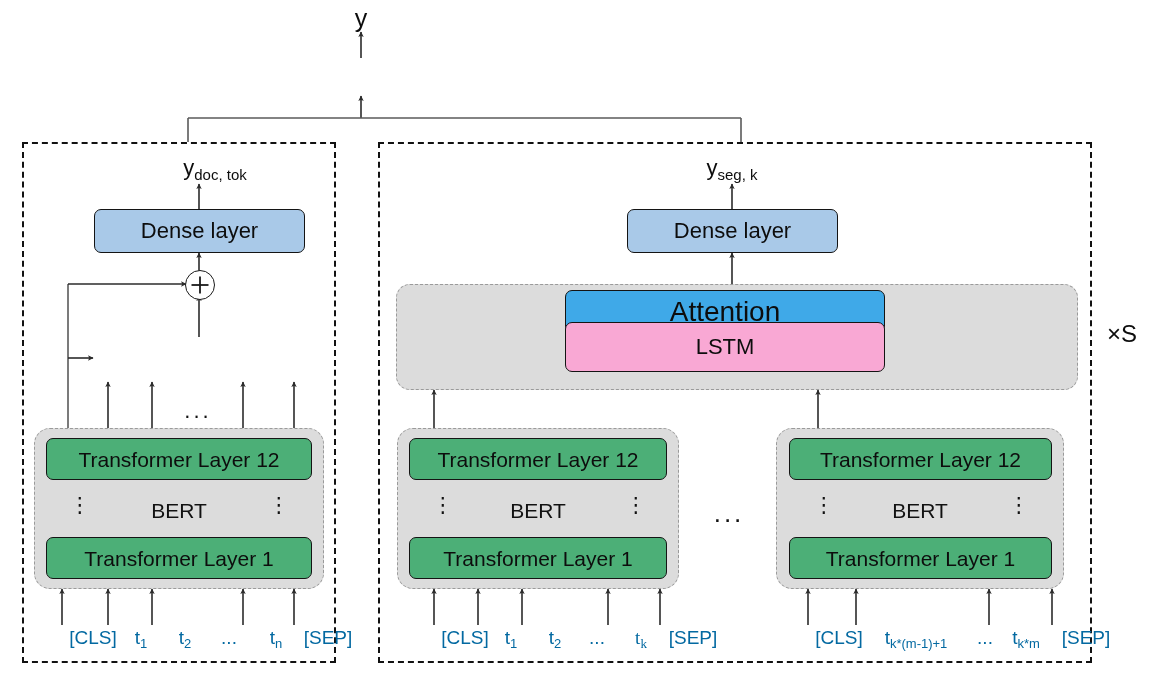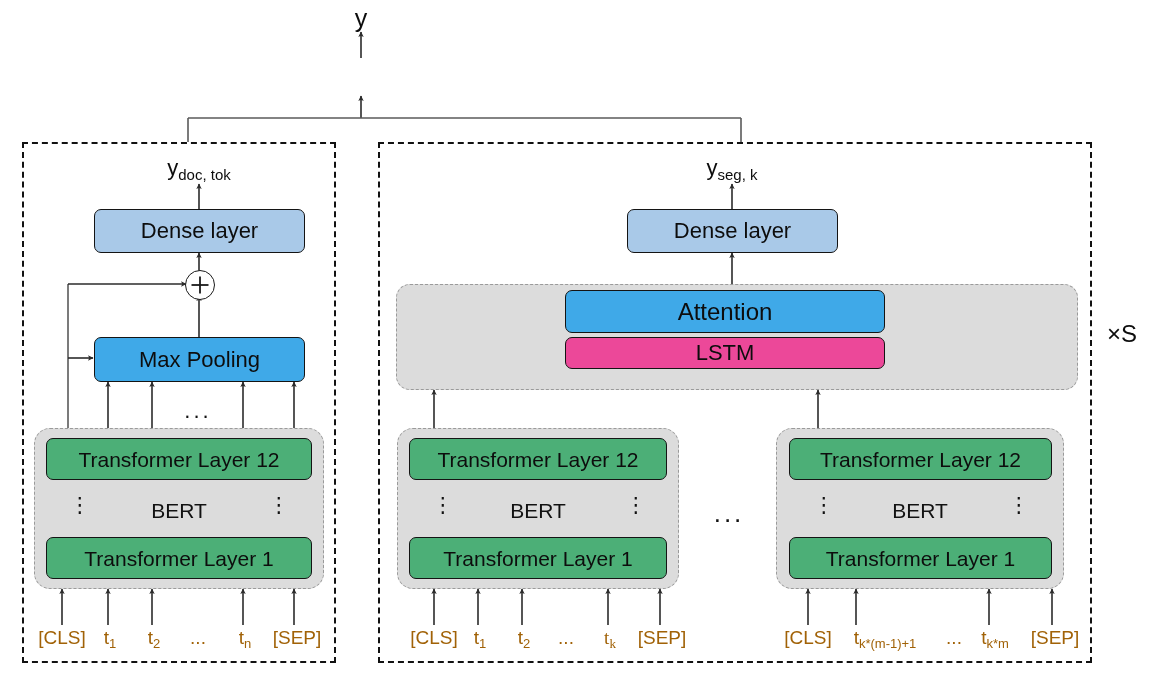--- a/index.html
+++ b/index.html
@@ -20,22 +20,22 @@
   .label{position:absolute;color:#0d0d0d;white-space:nowrap;line-height:1;}
 
   .sub{font-size:15px;vertical-align:baseline;position:relative;top:5px;}
   .subsm{font-size:13px;vertical-align:baseline;position:relative;top:4px;}
 
   .bertlabel{position:absolute;font-size:21px;color:#111;transform:translateX(-50%);}
   .vdots{position:absolute;font-size:21px;color:#111;letter-spacing:0;
          transform:translateX(-50%);line-height:1;}
   .hdots{position:absolute;font-size:22px;color:#111;transform:translateX(-50%);
          letter-spacing:3px;line-height:1;}
-  .tok{position:absolute;font-size:19px;color:#a16207;transform:translateX(-50%);
-       white-space:nowrap;line-height:1;}
+  .tok{position:absolute;font-size:19px;color:#0369a1;transform:translateX(-50%);
+       white-space:nowrap;line-height:1;margin-left:31px;}
   .ymark{position:absolute;font-size:22px;color:#0d0d0d;transform:translateX(-50%);
          white-space:nowrap;line-height:1;}
   svg#wires{position:absolute;left:0;top:0;width:1167px;height:682px;overflow:visible;}
 </style>
 </head>
 <body>
 
 <div id="canvas">
 
   <svg id="wires" xmlns="http://www.w3.org/2000/svg">
@@ -94,39 +94,36 @@
       <line x1="989" y1="625" x2="989" y2="589" marker-end="url(#ah)" stroke="#2b2b2b"></line>
       <line x1="1052" y1="625" x2="1052" y2="589" marker-end="url(#ah)" stroke="#2b2b2b"></line>
     </g>
   </svg>
 
   <div class="ymark" style="left:361px;top:6px;font-size:25px;">y</div>
 
 
   <div class="panel" style="left:22px;top:142px;width:314px;height:521px;"></div>
 
-  <div class="ymark" style="left:199px;top:157px;">
+  <div class="ymark" style="left:215px;top:157px;">
     <span>y</span><span class="sub">doc, tok</span>
   </div>
 
   <div class="box" style="left:94px;top:209px;width:211px;height:44px;background:#A9C9E8;font-size:22px;">
     <span>Dense layer</span>
   </div>
 
   <div style="position:absolute;left:185px;top:270px;width:28px;height:28px;border:1.8px solid #1a1a1a;
               border-radius:50%;background:#fff;display:flex;align-items:center;justify-content:center;">
     <svg width="28" height="28" viewBox="0 0 28 28">
       <line x1="5.5" y1="14" x2="22.5" y2="14" stroke="#1a1a1a" stroke-width="1.8"></line>
       <line x1="14" y1="5.5" x2="14" y2="22.5" stroke="#1a1a1a" stroke-width="1.8"></line>
     </svg>
   </div>
 
-  <div class="box" style="left:94px;top:337px;width:211px;height:45px;background:#3FA9E8;font-size:22px;">
-    <span>Max Pooling</span>
-  </div>
 
   <div class="hdots" style="left:198px;top:400px;">...</div>
 
   <div class="bertgroup" style="left:34px;top:428px;width:290px;height:161px;"></div>
   <div class="box" style="left:46px;top:438px;width:266px;height:42px;background:#4CAF77;font-size:21px;">
     <span>Transformer Layer 12</span>
   </div>
   <div class="bertlabel" style="left:179px;top:499px;">BERT</div>
   <div class="vdots" style="left:80px;top:494px;">⋮</div>
   <div class="vdots" style="left:279px;top:494px;">⋮</div>
@@ -157,24 +154,24 @@
 
   <div class="ymark" style="left:732px;top:157px;">
     <span>y</span><span class="sub">seg, k</span>
   </div>
 
   <div class="box" style="left:627px;top:209px;width:211px;height:44px;background:#A9C9E8;font-size:22px;">
     <span>Dense layer</span>
   </div>
 
   <div class="rnngroup" style="left:396px;top:284px;width:682px;height:106px;"></div>
-  <div class="box" style="left:565px;top:290px;width:320px;height:43px;background:#3FA9E8;font-size:24px;">
+  <div class="box" style="left:565px;top:290px;width:320px;height:43px;background:#3FA9E8;font-size:28px;">
     <span>Attention</span>
   </div>
-  <div class="box" style="left:565px;top:337px;width:320px;height:32px;background:#ec4899;font-size:22px;">
+  <div class="box" style="left:565px;top:322px;width:320px;height:50px;background:#f9a8d4;font-size:22px;">
     <span>LSTM</span>
   </div>
 
   <div class="label" style="left:1107px;top:322px;font-size:24px;">×S</div>
 
   <div class="bertgroup" style="left:397px;top:428px;width:282px;height:161px;"></div>
   <div class="box" style="left:409px;top:438px;width:258px;height:42px;background:#4CAF77;font-size:21px;">
     <span>Transformer Layer 12</span>
   </div>
   <div class="bertlabel" style="left:538px;top:499px;">BERT</div>

